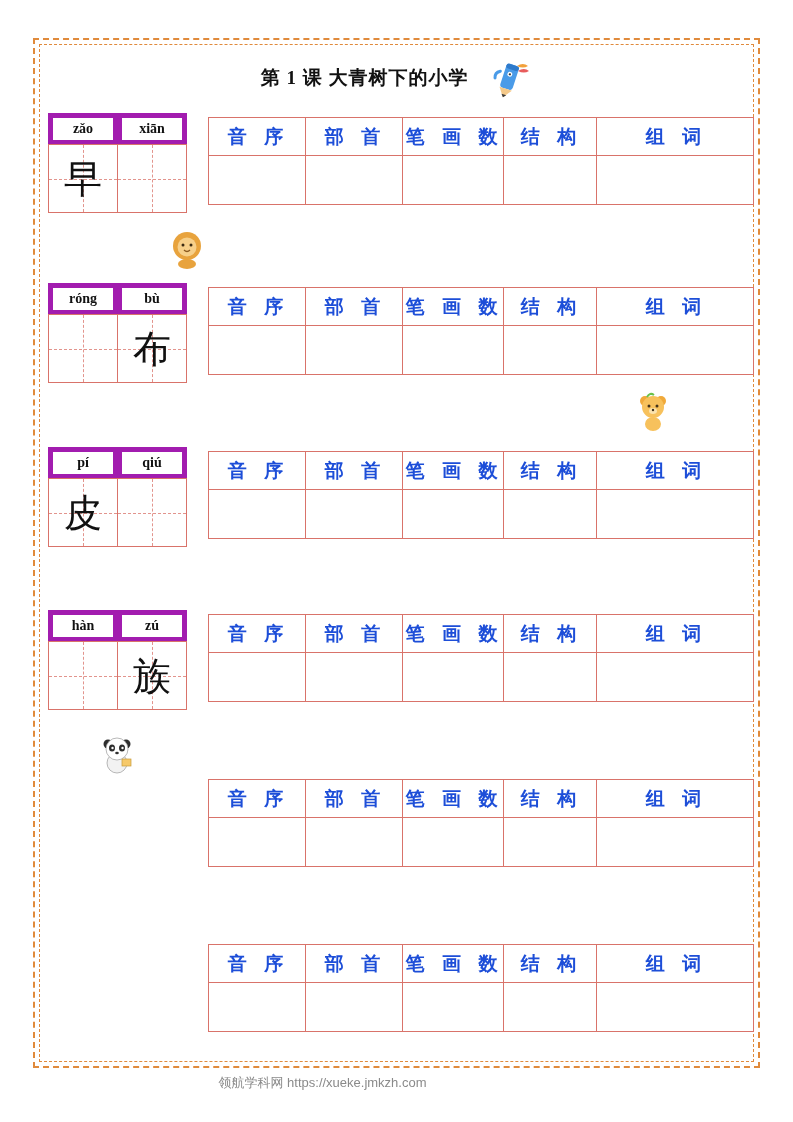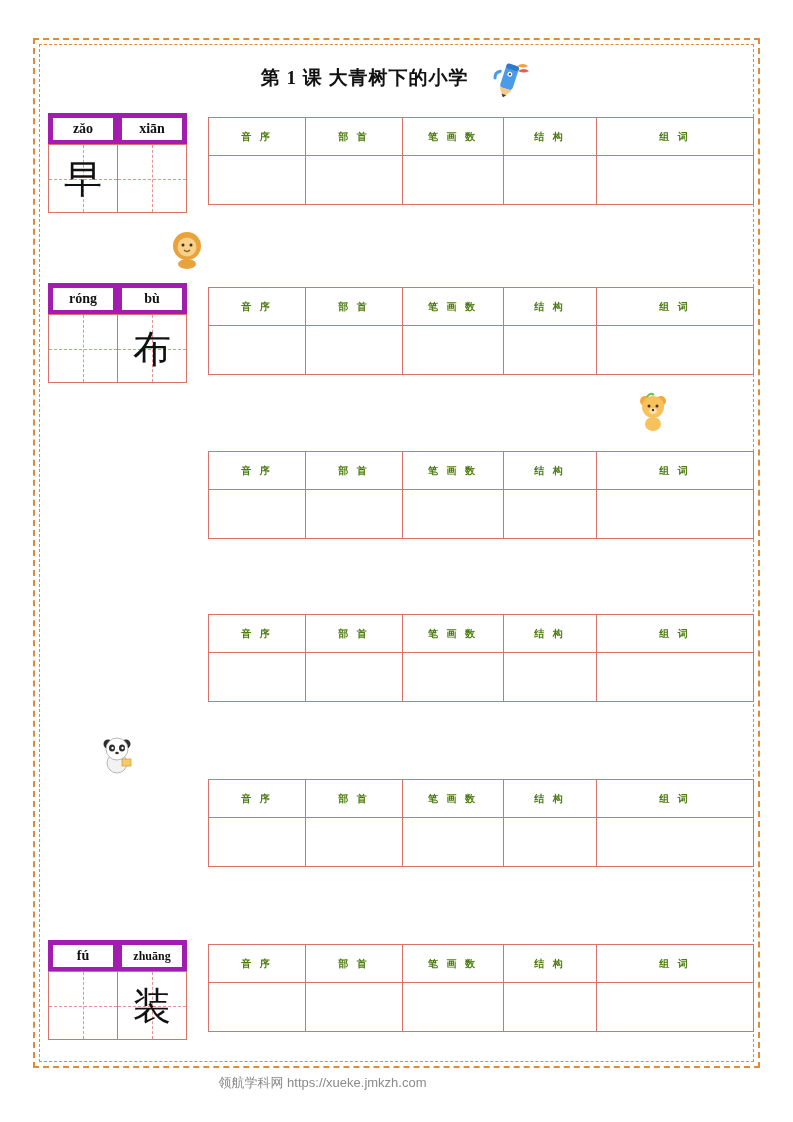--- a/index.html
+++ b/index.html
@@ -153,24 +153,24 @@
     width: 540px;
     height: 88px;
     border-collapse: collapse;
     table-layout: fixed;
   }
   .infotable td {
     border: 1px solid #D9736A;
     height: 33px;
     text-align: center;
     vertical-align: middle;
-    font-family: Liberation Serif, serif;
-    font-size: 10px;
+    font-family: Liberation Mono, monospace;
+    font-size: 19px;
     font-weight: bold;
-    color: #4d7c0f;
+    color: #1d4ed8;
     letter-spacing: 3px;
     padding: 0;
   }
   .infotable tr.blank td { height: 42px; }
   .c1 { width: 96px; }
   .c2 { width: 96px; }
   .c3 { width: 100px; }
   .c4 { width: 92px; }
   .c5 { width: 156px; }
 
@@ -302,20 +302,30 @@
       <circle cx="15" cy="16" r="1.5" fill="#43321a"></circle>
       <circle cx="23" cy="16" r="1.5" fill="#43321a"></circle>
       <ellipse cx="19" cy="21" rx="4" ry="3" fill="#FBE3AE"></ellipse>
       <circle cx="19" cy="20" r="1.2" fill="#43321a"></circle>
       <ellipse cx="19" cy="34" rx="8" ry="7" fill="#F7C15C"></ellipse>
       <path d="M13 7 q3 -5 7 -2" stroke="#6CC24A" stroke-width="2" fill="none"></path>
     </svg>
   </div>
 
   <div class="row" style="top:447px;">
+    <div class="charbox">
+      <div class="pinyin-cell pinyin-left">pí</div>
+      <div class="pinyin-cell pinyin-right">qiú</div>
+      <div class="grid-cell grid-left">
+        <span class="hanzi">皮</span>
+      </div>
+      <div class="grid-cell grid-right">
+        <span class="hanzi"></span>
+      </div>
+    </div>
     <table class="infotable">
       <tbody>
           <tr>
         <td class="c1">音 序</td>
         <td class="c2">部 首</td>
         <td class="c3">笔 画 数</td>
         <td class="c4">结 构</td>
         <td class="c5">组 词</td>
       </tr>
       <tr class="blank">
@@ -323,20 +333,30 @@
         <td class="c2"></td>
         <td class="c3"></td>
         <td class="c4"></td>
         <td class="c5"></td>
       </tr>
     </tbody>
       </table>
   </div>
 
   <div class="row" style="top:610px;">
+    <div class="charbox">
+      <div class="pinyin-cell pinyin-left">hàn</div>
+      <div class="pinyin-cell pinyin-right">zú</div>
+      <div class="grid-cell grid-left">
+        <span class="hanzi"></span>
+      </div>
+      <div class="grid-cell grid-right">
+        <span class="hanzi">族</span>
+      </div>
+    </div>
     <table class="infotable">
       <tbody>
           <tr>
         <td class="c1">音 序</td>
         <td class="c2">部 首</td>
         <td class="c3">笔 画 数</td>
         <td class="c4">结 构</td>
         <td class="c5">组 词</td>
       </tr>
       <tr class="blank">
@@ -380,30 +400,20 @@
         <td class="c2"></td>
         <td class="c3"></td>
         <td class="c4"></td>
         <td class="c5"></td>
       </tr>
     </tbody>
       </table>
   </div>
 
   <div class="row" style="top:940px;">
-    <div class="charbox">
-      <div class="pinyin-cell pinyin-left">fú</div>
-      <div class="pinyin-cell pinyin-right" style="font-size:12px;">zhuāng</div>
-      <div class="grid-cell grid-left">
-        <span class="hanzi"></span>
-      </div>
-      <div class="grid-cell grid-right">
-        <span class="hanzi">装</span>
-      </div>
-    </div>
     <table class="infotable">
       <tbody>
           <tr>
         <td class="c1">音 序</td>
         <td class="c2">部 首</td>
         <td class="c3">笔 画 数</td>
         <td class="c4">结 构</td>
         <td class="c5">组 词</td>
       </tr>
       <tr class="blank">

